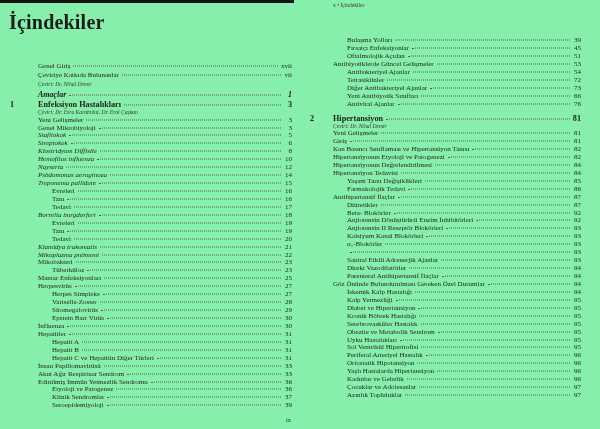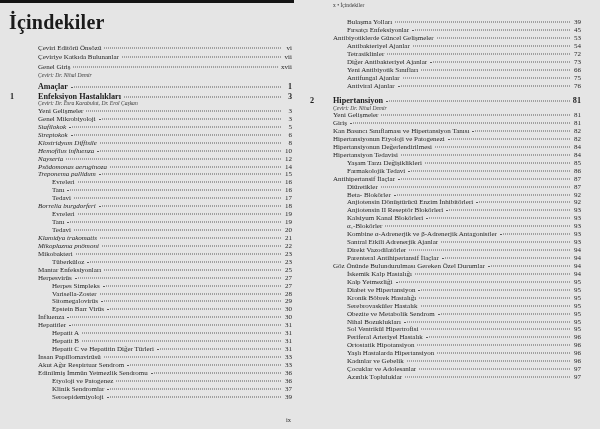--- a/index.html
+++ b/index.html
@@ -4,47 +4,47 @@
 <style>
   * { margin:0; padding:0; box-sizing:border-box; }
   html,body { width:600px; height:429px; }
   body {
     background:#ffffff;
     font-family:"Liberation Serif","DejaVu Serif",serif;
     color:#222;
     position:relative;
     overflow:hidden;
   }
-  .spread { position:absolute; inset:0; background:#e5e5e5; }
+  .spread { position:absolute; inset:0; background:#86efac; }
   .page { position:absolute; top:0; width:300px; height:429px; }
   .page-left { left:0; }
   .page-right { left:300px; }
 
   .scan-edge { position:absolute; left:0; top:0; width:294px; height:3px; background:#141414; }
 
   .title {
     position:absolute; left:9px; top:11px;
     font-size:20px; font-weight:bold; color:#1b1b1b; letter-spacing:.2px;
   }
 
   .running-head { position:absolute; left:33px; top:2px; font-size:5.5px; color:#3a3a3a; }
   .folio { position:absolute; right:9px; top:416px; font-size:6.5px; color:#2c2c2c; }
 
-  .toc-list { position:absolute; }
+  .toc-list { position:absolute;margin-top:18px; }
   .left-list  { left:38px; top:44px; width:254px; }
   .right-list { left:33px; top:19px; width:248px; }
 
   .row {
     display:flex; align-items:baseline;
     font-size:7px; line-height:7.95px; height:7.95px;
     white-space:nowrap; color:#262626;
   }
   .row.front { height:9.4px; line-height:8.5px; }
   .row.note  { height:7.6px; line-height:7px; font-size:5.6px; font-style:italic; color:#383838; }
-  .row.bold  { height:11px; line-height:9px; padding-top:2px; font-size:8px; font-weight:bold; color:#1d1d1d; }
+  .row.bold  { height:11px; line-height:9px; padding-top:2px; font-size:8px; font-weight:bold; color:#1d1d1d;font-style:italic; }
   .row.chapter {
     position:relative; height:7.6px; line-height:8px;
     font-size:8.2px; font-weight:bold; color:#1d1d1d; margin-top:2px;
   }
   .page-right .row.chapter { margin-top:6.5px; }
   .ch-num { position:absolute; left:-28px; top:0; }
   .page-right .ch-num { left:-23px; }
   .row.lvl2 { padding-left:14px; }
   .row.it .lbl { font-style:italic; }
 
@@ -61,33 +61,28 @@
 </head>
 <body>
 
 <div class="spread">
 
   <div class="page page-left">
     <div class="scan-edge"></div>
     <div class="title">İçindekiler</div>
     <div class="toc-list left-list">
         <div class="row front">
-          <span class="lbl">Çeviri Editörü Önsözü</span>
-          <span class="dots"></span>
-          <span class="pg">vi</span>
+          <span class="lbl">Genel Giriş</span>
+          <span class="dots"></span>
+          <span class="pg">xvii</span>
         </div>
         <div class="row front">
           <span class="lbl">Çeviriye Katkıda Bulunanlar</span>
           <span class="dots"></span>
           <span class="pg">vii</span>
-        </div>
-        <div class="row front">
-          <span class="lbl">Genel Giriş</span>
-          <span class="dots"></span>
-          <span class="pg">xvii</span>
         </div>
         <div class="row note">
           <span class="lbl">Çeviri: Dr. Nihal Demir</span>
         </div>
         <div class="row bold">
           <span class="lbl">Amaçlar</span>
           <span class="dots"></span>
           <span class="pg">1</span>
         </div>
         <div class="row chapter">
@@ -294,20 +289,25 @@
         <div class="row entry lvl2">
           <span class="lbl">Bulaşma Yolları</span>
           <span class="dots"></span>
           <span class="pg">39</span>
         </div>
         <div class="row entry lvl2">
           <span class="lbl">Fırsatçı Enfeksiyonlar</span>
           <span class="dots"></span>
           <span class="pg">45</span>
         </div>
+        <div class="row entry lvl2">
+          <span class="lbl">Oftalmolojik Açıdan</span>
+          <span class="dots"></span>
+          <span class="pg">51</span>
+        </div>
         <div class="row entry">
           <span class="lbl">Antibiyotiklerde Güncel Gelişmeler</span>
           <span class="dots"></span>
           <span class="pg">53</span>
         </div>
         <div class="row entry lvl2">
           <span class="lbl">Antibakteriyel Ajanlar</span>
           <span class="dots"></span>
           <span class="pg">54</span>
         </div>
@@ -318,25 +318,20 @@
         </div>
         <div class="row entry lvl2">
           <span class="lbl">Diğer Antibakteriyel Ajanlar</span>
           <span class="dots"></span>
           <span class="pg">73</span>
         </div>
         <div class="row entry lvl2">
           <span class="lbl">Yeni Antibiyotik Sınıfları</span>
           <span class="dots"></span>
           <span class="pg">66</span>
-        </div>
-        <div class="row entry lvl2">
-          <span class="lbl">Antifungal Ajanlar</span>
-          <span class="dots"></span>
-          <span class="pg">75</span>
         </div>
         <div class="row entry lvl2">
           <span class="lbl">Antiviral Ajanlar</span>
           <span class="dots"></span>
           <span class="pg">76</span>
         </div>
         <div class="row chapter">
           <span class="ch-num">2</span>
           <span class="lbl">Hipertansiyon</span>
           <span class="dots"></span>
@@ -414,21 +409,20 @@
           <span class="lbl">Kalsiyum Kanal Blokörleri</span>
           <span class="dots"></span>
           <span class="pg">93</span>
         </div>
         <div class="row entry lvl2">
           <span class="lbl">α₁-Blokörler</span>
           <span class="dots"></span>
           <span class="pg">93</span>
         </div>
         <div class="row entry lvl2">
-          <span class="lbl">Kombine α-Adrenerjik ve β-Adrenerjik Antagonistler</span>
           <span class="dots"></span>
           <span class="pg">93</span>
         </div>
         <div class="row entry lvl2">
           <span class="lbl">Santral Etkili Adrenerjik Ajanlar</span>
           <span class="dots"></span>
           <span class="pg">93</span>
         </div>
         <div class="row entry lvl2">
           <span class="lbl">Direkt Vazodilatörler</span>
@@ -469,21 +463,21 @@
           <span class="lbl">Serebrovasküler Hastalık</span>
           <span class="dots"></span>
           <span class="pg">95</span>
         </div>
         <div class="row entry lvl2">
           <span class="lbl">Obezite ve Metabolik Sendrom</span>
           <span class="dots"></span>
           <span class="pg">95</span>
         </div>
         <div class="row entry lvl2">
-          <span class="lbl">Nihal Bozuklukları</span>
+          <span class="lbl">Uyku Hastalıkları</span>
           <span class="dots"></span>
           <span class="pg">95</span>
         </div>
         <div class="row entry lvl2">
           <span class="lbl">Sol Ventrikül Hipertrofisi</span>
           <span class="dots"></span>
           <span class="pg">95</span>
         </div>
         <div class="row entry lvl2">
           <span class="lbl">Periferal Arteriyel Hastalık</span>

